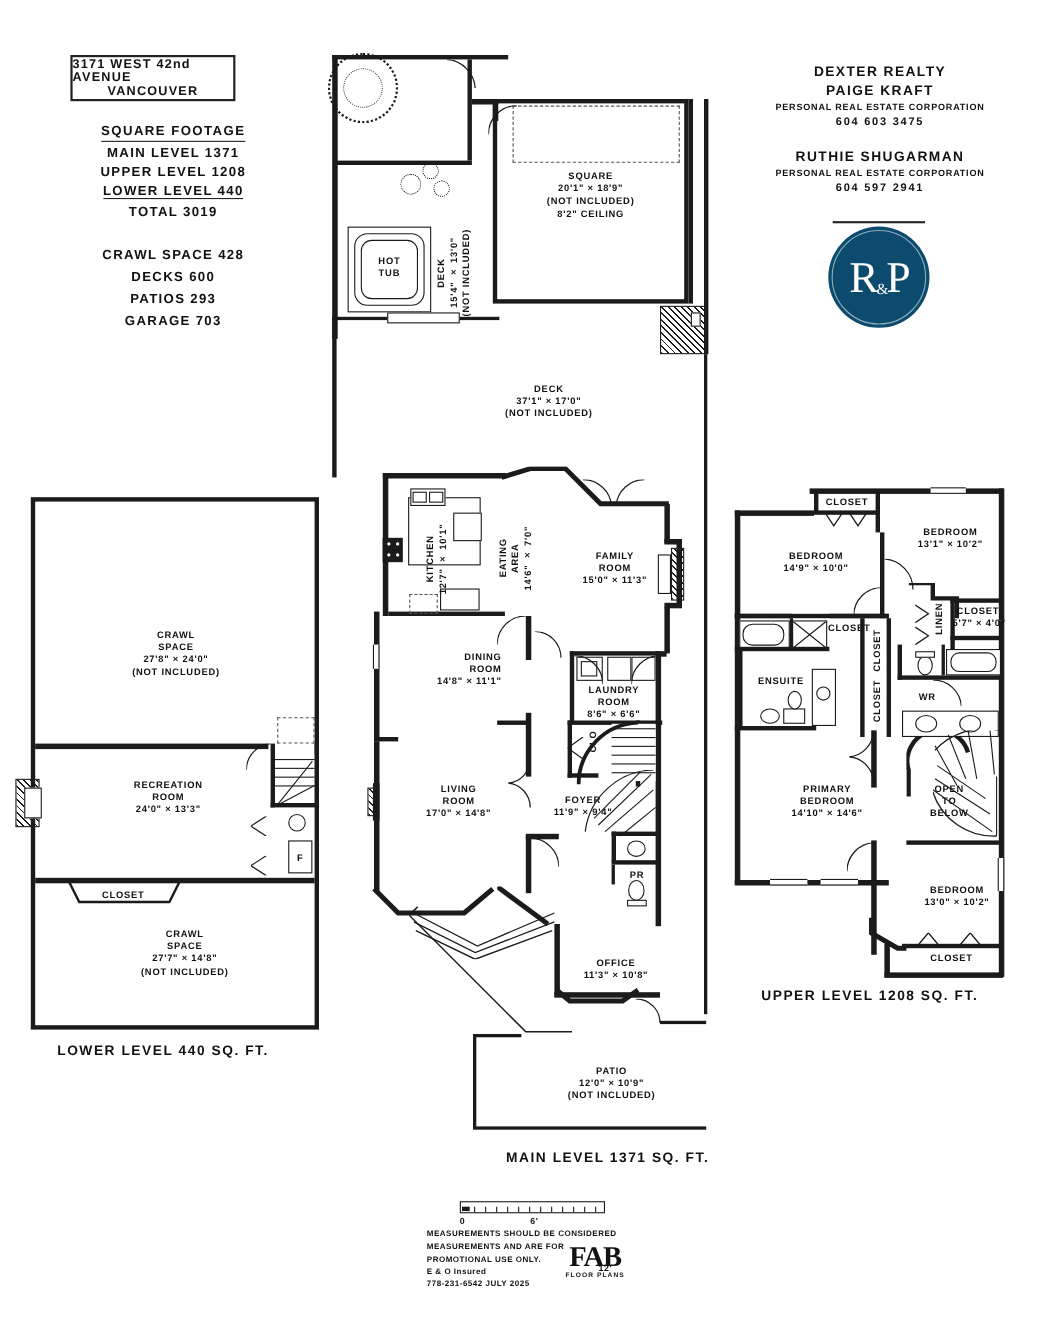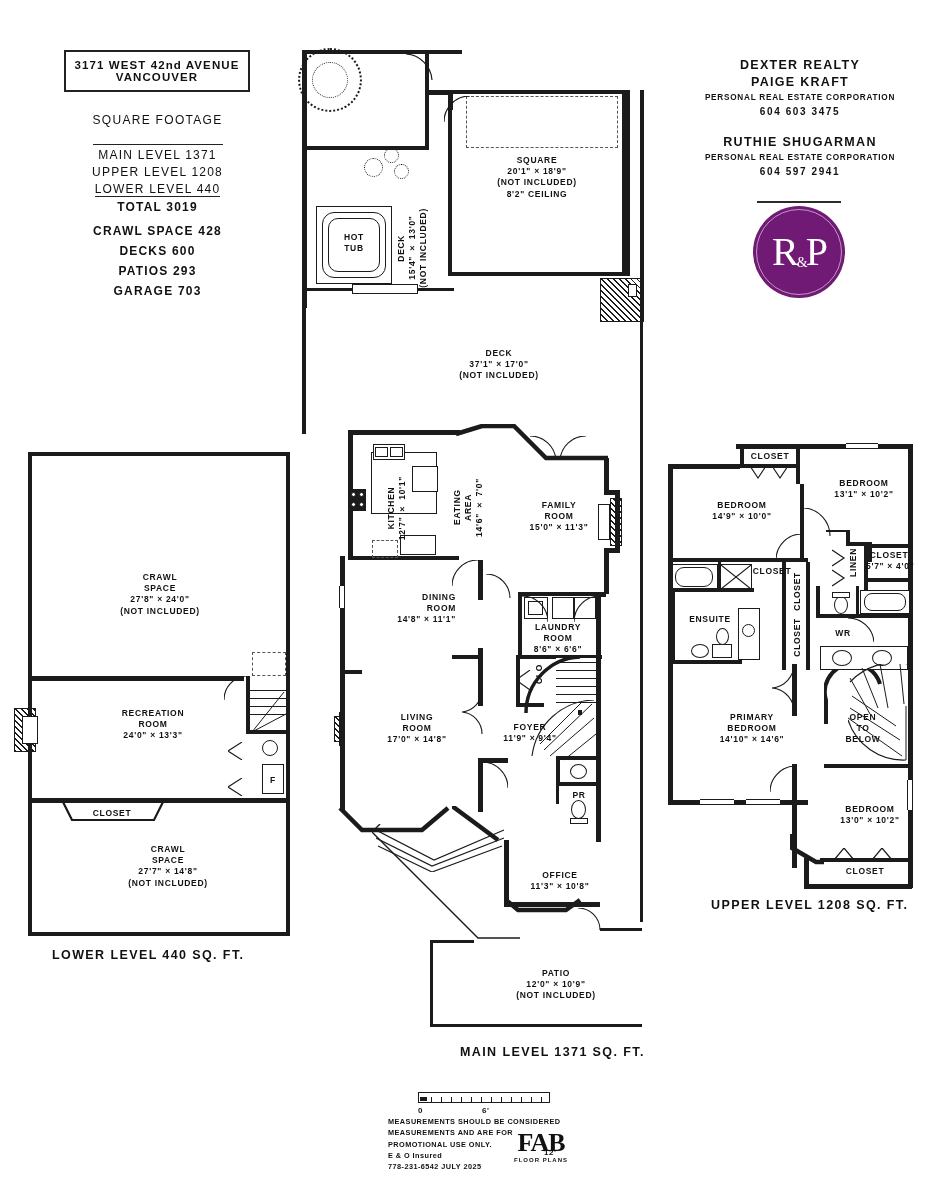--- a/index.html
+++ b/index.html
@@ -10,32 +10,32 @@
     color:#111; overflow:hidden;
   }
   .lbl { position:absolute; text-align:center; line-height:1.32;
          letter-spacing:0.6px; white-space:nowrap; }
   .rm { font-size:8.5px; font-weight:700; letter-spacing:0.7px; }
   .rm .d { font-weight:700; }
   .vert { writing-mode:vertical-rl; transform:rotate(180deg); }
 
   
   #addr-box {
-    position:absolute; left:64px; top:50px; width:186px; height:42px;
+    position:absolute; left:64px; top:50px; width:150px; height:42px;
     border:2px solid #222; display:flex; flex-direction:column;
     align-items:center; justify-content:center;
   }
   #addr-box div { font-size:11.5px; font-weight:700; letter-spacing:1.1px; }
 
   #footage { position:absolute; left:60px; top:110px; width:195px;
              text-align:center; }
-  #footage .hd { font-size:12px; font-weight:400; letter-spacing:1.3px;
+  #footage .hd { font-size:12px; font-weight:700; letter-spacing:1.3px;
                  border-bottom:1.6px solid #222; display:inline-block;
-                 padding-bottom:17px; }
-  #footage .r { font-size:12px; font-weight:400; letter-spacing:1.2px;
+                 padding-bottom:2px; }
+  #footage .r { font-size:12px; font-weight:700; letter-spacing:1.2px;
                 margin-top:3px; }
   #footage .r.ul { border-bottom:1.6px solid #222; display:inline-block; }
   #footage .tot { font-size:12px; font-weight:700; letter-spacing:1.2px;
                   margin-top:3px; }
   #extras { position:absolute; left:60px; top:218px; width:195px;
             text-align:center; }
   #extras div { font-size:12px; font-weight:700; letter-spacing:1.2px;
                 margin-top:6px; }
 
   
@@ -127,21 +127,21 @@
   <div class="b2">PAIGE KRAFT</div>
   <div class="sm">PERSONAL REAL ESTATE CORPORATION</div>
   <div class="ph">604 603 3475</div>
   <div class="gap"></div>
   <div class="b2">RUTHIE SHUGARMAN</div>
   <div class="sm">PERSONAL REAL ESTATE CORPORATION</div>
   <div class="ph">604 597 2941</div>
 </div>
 <div id="logo-line"></div>
 <div id="logo-wrap">
-  <div id="logo-circle" style="background: #701a75;">
+  <div id="logo-circle" style="background: #0c4a6e;">
     <div class="ring"></div>
     <div class="mono"><span>R</span><span class="amp">&amp;</span><span>P</span></div>
   </div>
 </div>
 
 <div>
 
   <div class="tree" style="left:298px;top:48px;width:64px;height:64px;border:2px dotted #1b1b1b;background:#fff;"></div>
   <div class="tree" style="left:312px;top:62px;width:36px;height:36px;border:1.4px dotted #333;"></div>
 
@@ -615,21 +615,21 @@
   </svg>
   <div class="w wh" style="left:820px;top:858px;width:92px;height:4px;"></div>
   <div class="lbl rm" style="left:824px;top:866px;width:82px;">
     <div>CLOSET</div>
   </div>
   <svg style="position:absolute;left:830px;top:848px;width:68px;height:14px;">
     <path d="M4,12 L14,0 L24,12 M42,12 L52,0 L62,12" fill="none" stroke="#1b1b1b" stroke-width="1.2"></path>
   </svg>
   <div class="winv" style="left:907px;top:780px;width:6px;height:30px;"></div>
 
-  <div class="plantitle" style="left:692px;top:898px;margin-left:19px;">UPPER LEVEL 1208 SQ. FT.</div>
+  <div class="plantitle" style="left:692px;top:898px;">UPPER LEVEL 1208 SQ. FT.</div>
 </div>
 
 <div id="scalebar">
   <div class="blk"></div>
   <div class="tick" style="left:12px;"></div>
     <div class="tick" style="left:22px;"></div>
   <div class="tick" style="left:32px;"></div>
     <div class="tick" style="left:42px;"></div>
   <div class="tick" style="left:52px;"></div>
     <div class="tick" style="left:62px;"></div>

